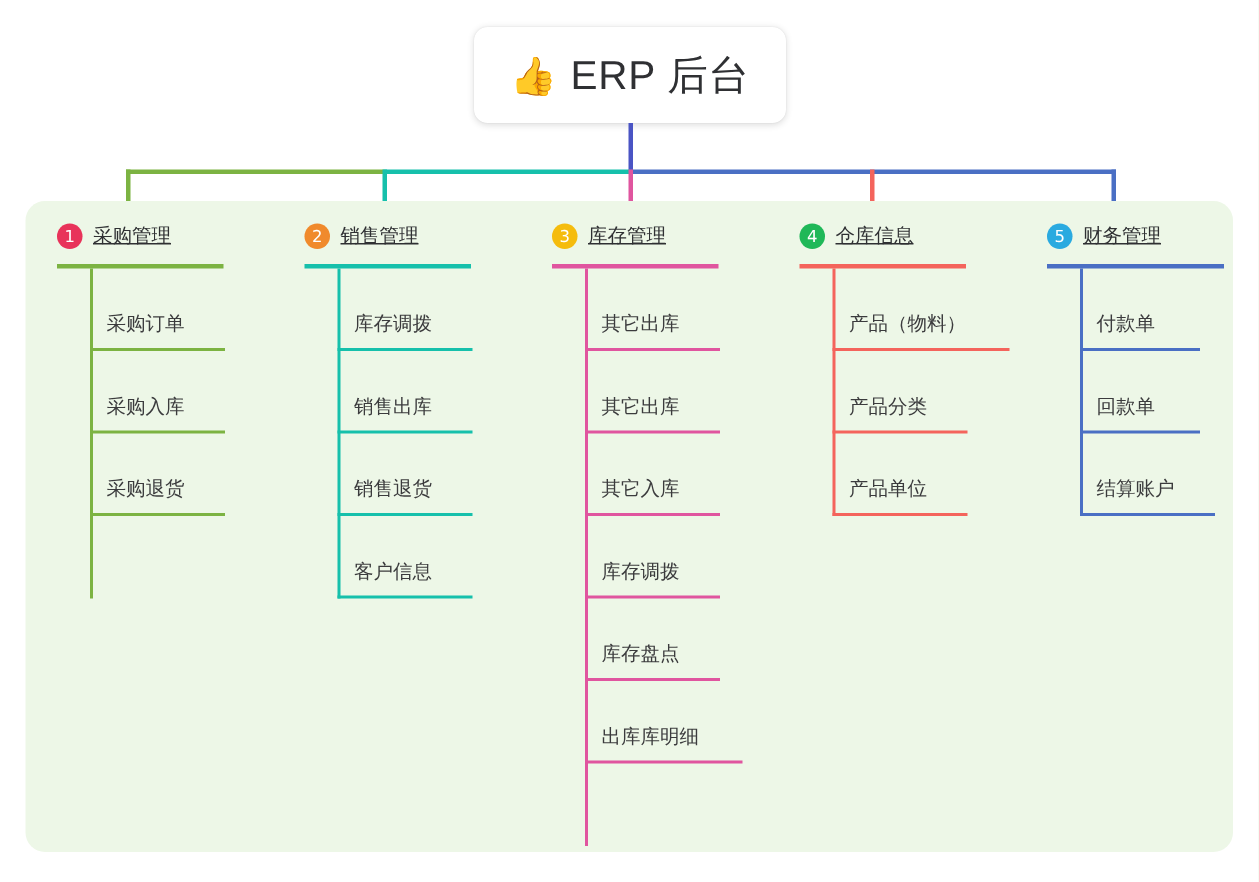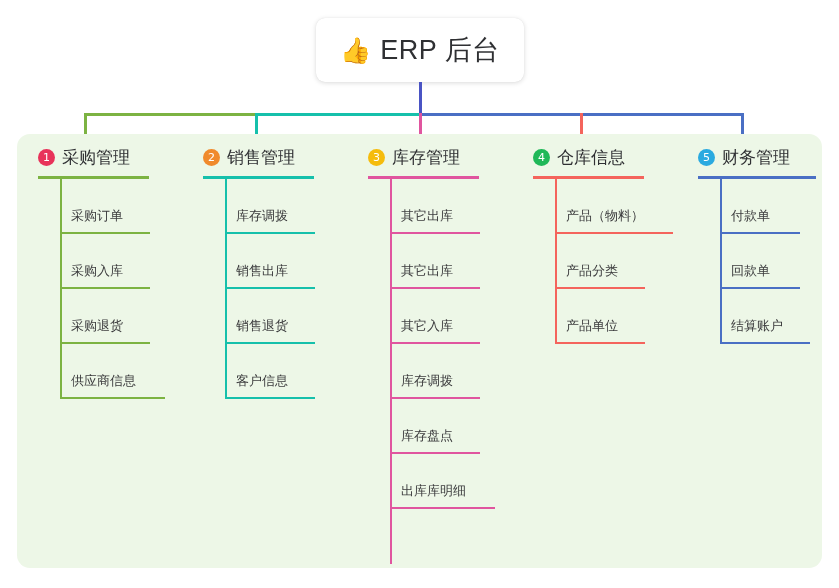--- a/index.html
+++ b/index.html
@@ -95,22 +95,23 @@
     height: 17px;
     border-radius: 50%;
     color: #ffffff;
     font-size: 11px;
     line-height: 17px;
     text-align: center;
     flex: 0 0 auto;
     font-family: "DejaVu Sans", sans-serif;
   }
   .col-title {
-    font-size: 17px;
+    font-size: 13px;
     color: #2f3033;
+    text-decoration: underline;
   }
   .col-underline {
     height: 3px;
     margin-top: 7px;
   }
   .leaves {
     position: relative;
     margin-top: 0;
   }
   .spine {
@@ -178,24 +179,20 @@
             <div class="leaf-rule" style="background: rgb(124, 179, 66); width: 90px;"></div>
           </div>
           <div class="leaf">
             <span class="leaf-label">采购入库</span>
             <div class="leaf-rule" style="background: rgb(124, 179, 66); width: 90px;"></div>
           </div>
           <div class="leaf">
             <span class="leaf-label">采购退货</span>
             <div class="leaf-rule" style="background: rgb(124, 179, 66); width: 90px;"></div>
           </div>
-          <div class="leaf">
-            <span class="leaf-label">供应商信息</span>
-            <div class="leaf-rule" style="background: rgb(124, 179, 66); width: 105px;"></div>
-          </div>
         </div>
       </div>
       <div class="column" style="left: 203px; width: 150px;">
         <div class="col-head">
           <span class="badge" style="background: rgb(240, 138, 44);">2</span>
           <span class="col-title">销售管理</span>
         </div>
         <div class="col-underline" style="background: rgb(22, 192, 171); width: 111px;"></div>
         <div class="leaves">
           <div class="spine" style="background: rgb(22, 192, 171); height: 220px;"></div>

